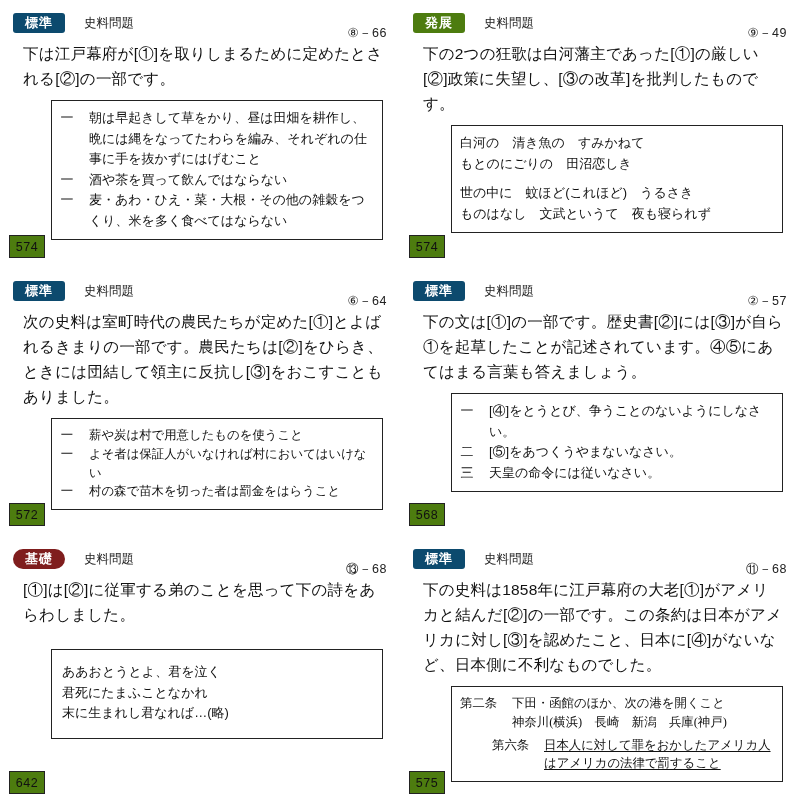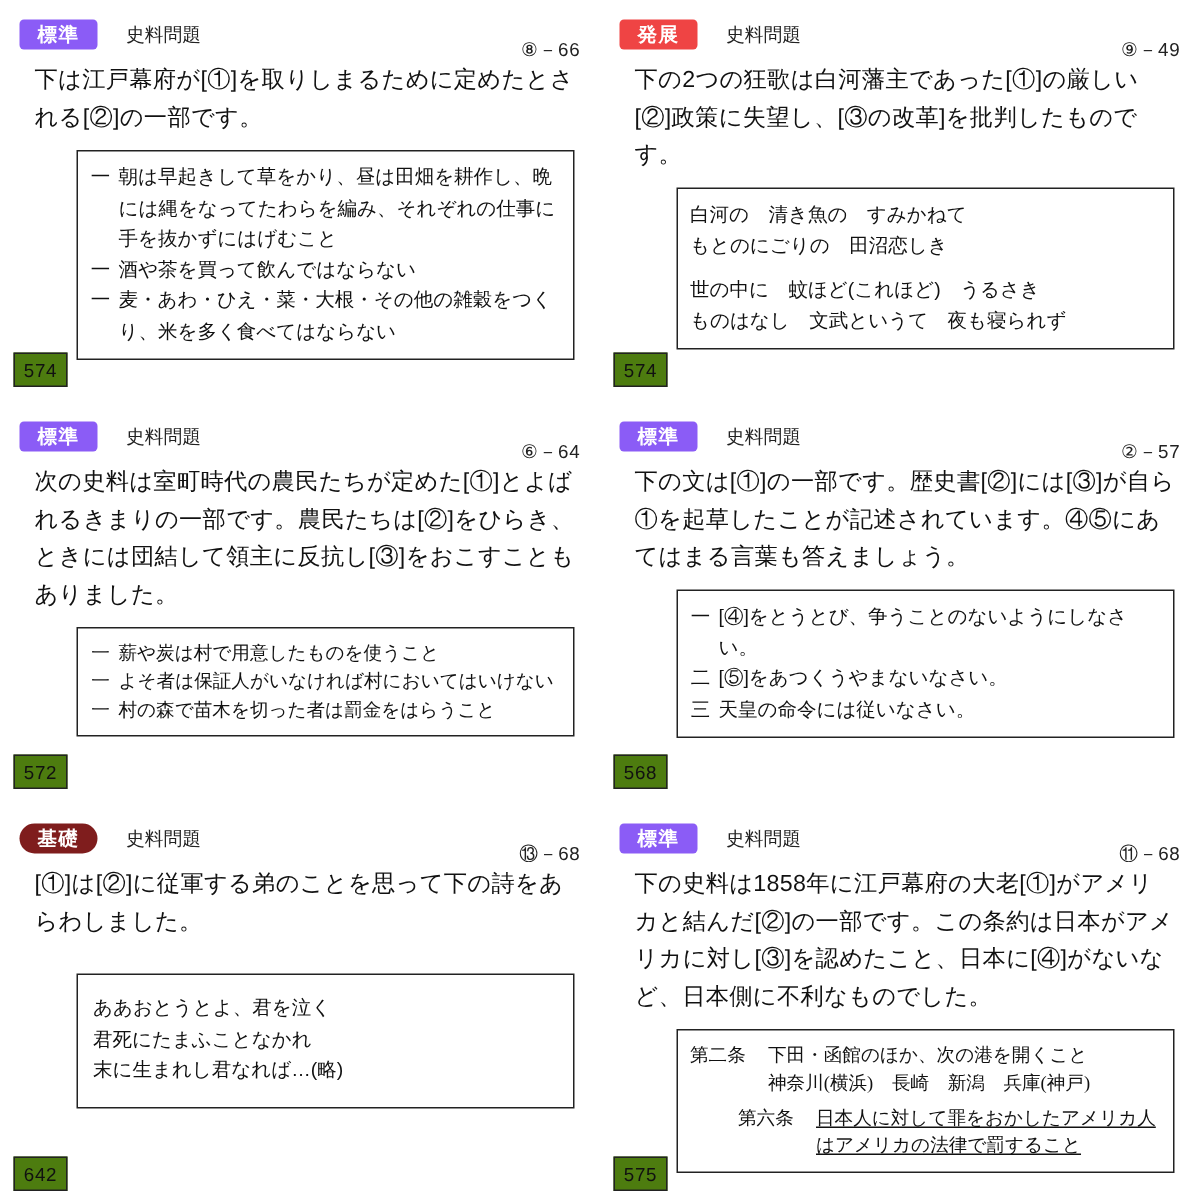--- a/index.html
+++ b/index.html
@@ -38,22 +38,22 @@
     justify-content:center;
     min-width:44px;
     height:20px;
     padding:0 4px;
     border-radius:3px;
     color:#fff;
     font-size:13px;
     font-weight:bold;
     letter-spacing:1px;
   }
-  .level.hyoujun{background:#8b5cf6;}
-  .level.hatten{background:#ef4444;}
+  .level.hyoujun{background:#0c4a6e;}
+  .level.hatten{background:#4d7c0f;}
   .level.kiso{background:#7f1d1d;border-radius:10px;}
   .head-label{
     font-size:12.5px;
     color:#222;
     margin-left:13px;
   }
   .qnum{
     margin-left:auto;
     font-size:12.5px;
     color:#222;
@@ -85,21 +85,21 @@
     display:flex;
     gap:5px;
     align-items:flex-start;
   }
   .bullet{
     flex:0 0 auto;
     width:14px;
     text-align:center;
     color:#111;
   }
-  .doc-text{flex:1 1 auto;}
+  .doc-text{flex:1 1 auto;margin-left:10px;}
   .plain-line{display:block;}
   .spacer{height:9px;}
   .pagebox{
     position:absolute;
     left:4px;
     bottom:10px;
     width:34px;
     height:21px;
     border:1.4px solid #222;
     display:flex;

